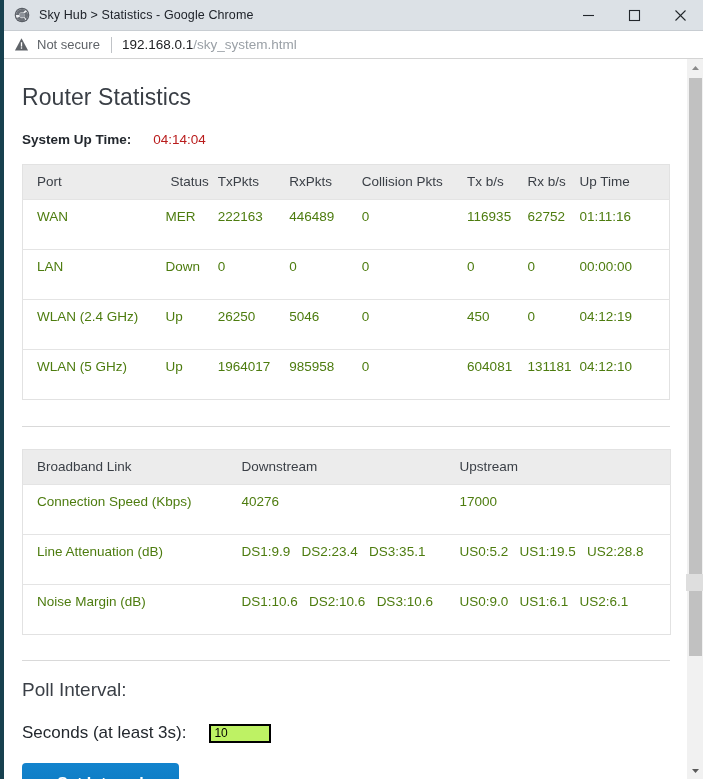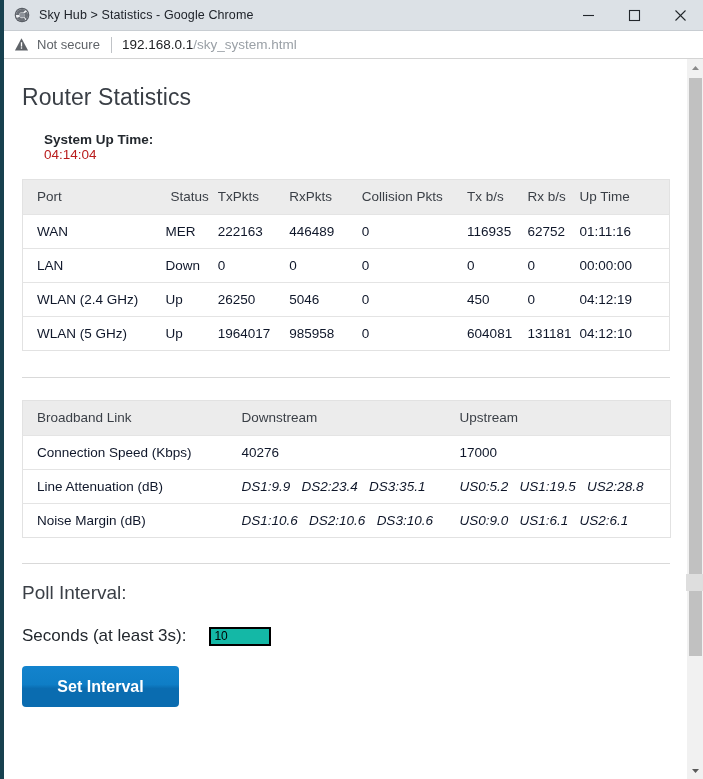--- a/index.html
+++ b/index.html
@@ -115,21 +115,20 @@
     color: #3a3f46;
     letter-spacing: 0.1px;
   }
 
   .uptime-row {
     margin-top: 21px;
     font-size: 13.5px;
     color: #23282e;
     display: flex;
     align-items: baseline;
-    flex-direction: column;
   }
   .uptime-label { font-weight: bold; color: #23282e; }
   .uptime-value { margin-left: 22px; color: #b91c1c; }
 
   
   table.stats {
     margin-top: 17px;
     border-collapse: collapse;
     width: 648px;
     border: 1px solid #e2e2e2;
@@ -140,23 +139,23 @@
     font-weight: normal;
     font-size: 13.5px;
     color: #3a3f46;
     text-align: left;
     padding: 9px 6px 10px 14px;
     border: none;
     white-space: nowrap;
   }
   table.stats tbody td {
     font-size: 13.5px;
-    color: #0f172a;
+    color: #4d7c0f;
     text-align: left;
-    padding: 9px 6px 9px 14px;
+    padding: 9px 6px 25px 14px;
     border-top: 1px solid #e4e4e4;
     white-space: nowrap;
   }
 
   
   .ports col.c0 { width: 140px; }
   .ports col.c1 { width: 51px; }
   .ports col.c2 { width: 70px; }
   .ports col.c3 { width: 71px; }
   .ports col.c4 { width: 103px; }
@@ -173,21 +172,21 @@
     margin: 26px 0 0 0;
     border: none;
     border-top: 1px solid #d9d9d9;
     width: 648px;
   }
 
   table.broadband { margin-top: 22px; width: 648px; }
   .broadband col.b0 { width: 205px; }
   .broadband col.b1 { width: 218px; }
   .broadband col.b2 { width: 225px; }
-  .broadband td.multi { padding-left: 14px; font-style: italic; }
+  .broadband td.multi { padding-left: 14px; }
   .dsl-grp { display: inline-block; }
 
   
   hr.sep2 {
     margin: 25px 0 0 0;
     border: none;
     border-top: 1px solid #d9d9d9;
     width: 648px;
   }
   h2.poll-title {
@@ -203,21 +202,21 @@
   }
   .poll-label {
     font-size: 17px;
     color: #23282e;
   }
   .interval-input {
     margin-left: 23px;
     width: 62px;
     height: 19px;
     border: 2px solid #000000;
-    background: #14b8a6;
+    background: #bef264;
     font-family: "Liberation Sans", sans-serif;
     font-size: 12px;
     color: #000000;
     padding: 0 2px 0 3px;
     line-height: 15px;
     border-radius: 0;
     outline: none;
   }
   .btn-row {
     margin-top: 20px;

